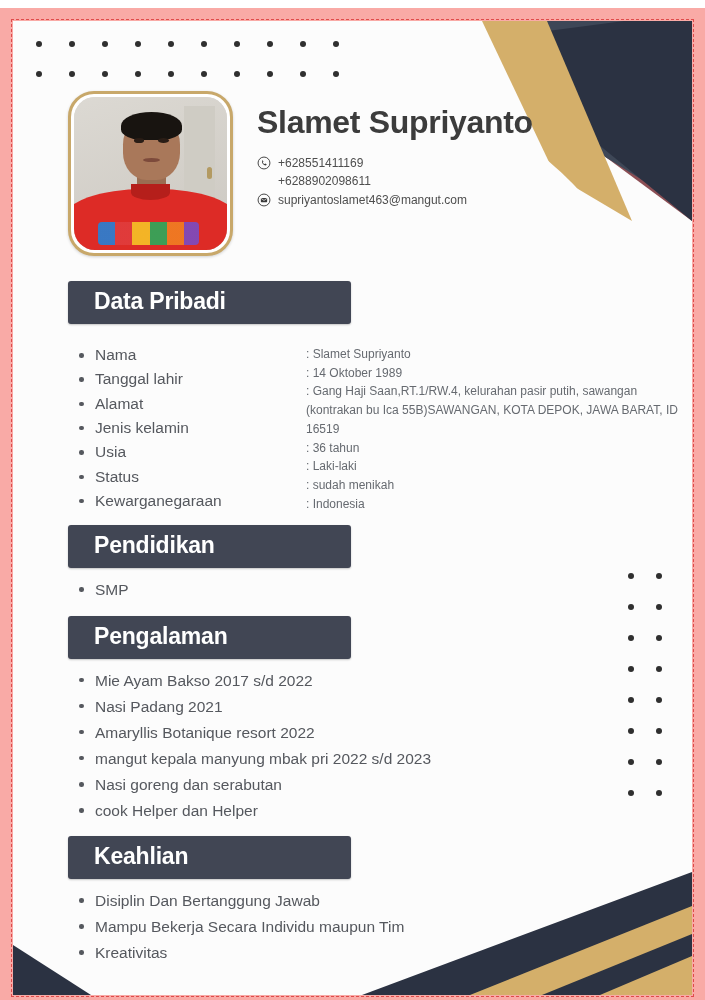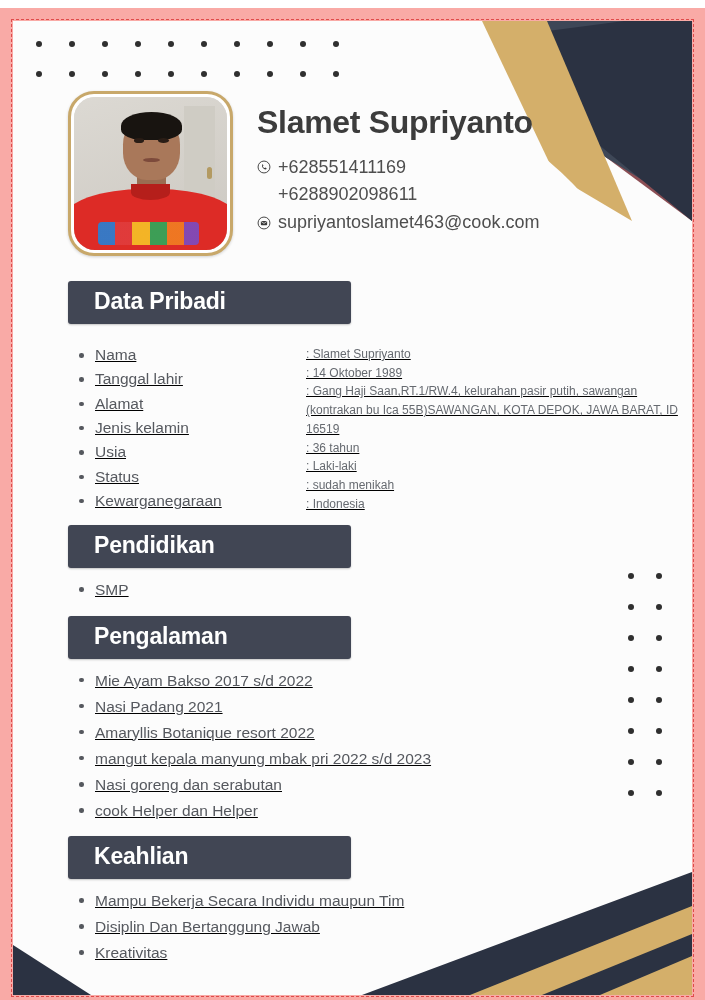--- a/index.html
+++ b/index.html
@@ -152,21 +152,21 @@
     font-size: 21px;
     color: #6a6a6a;
     margin-top: 4px;
     line-height: 1.2;
   }
 
   #contact-block { margin-top: 14px; }
   .contact-row {
     display: flex;
     align-items: center;
-    font-size: 18px;
+    font-size: 12px;
     color: #4e4e4e;
     line-height: 1.55;
   }
   .c-icon {
     width: 14px; height: 14px;
     flex: 0 0 14px;
     margin-right: 7px;
     color: #3a3a3a;
   }
   .c-icon.blank { visibility: hidden; }
@@ -188,21 +188,21 @@
     color: #ffffff;
     font-size: 23px;
     font-weight: bold;
     border-radius: 3px;
     padding: 7px 26px 9px 26px;
     min-width: 283px;
     letter-spacing: -0.2px;
     box-shadow: 0 1px 2px rgba(0,0,0,.22);
   }
 
-  .section-body { padding: 9px 0 12px 0; text-decoration: underline; }
+  .section-body { padding: 9px 0 12px 0; }
 
   
   #data-pribadi-grid {
     display: grid;
     grid-template-columns: 238px 1fr;
     padding-top: 10px;
   }
   #dp-labels { }
   .dp-label {
     position: relative;
@@ -357,21 +357,21 @@
           </div>
 
           <div class="contact-row">
             <span class="c-icon">
               <svg viewBox="0 0 24 24" fill="none" stroke="#3a3a3a" stroke-width="1.6">
                 <circle cx="12" cy="12" r="10.2"></circle>
                 <rect x="6.6" y="8.6" width="10.8" height="7.2" rx="1.1" fill="#3a3a3a" stroke="none"></rect>
                 <path d="M7 9.2l5 3.6 5-3.6" stroke="#fcfcfc" stroke-width="1.2" fill="none"></path>
               </svg>
             </span>
-            <span>supriyantoslamet463@cook.com</span>
+            <span>supriyantoslamet463@mangut.com</span>
           </div>
 
         </div>
       </div>
     </div>
 
     <div id="body-col">
 
       <div class="section">
         <div class="section-pill">Data Pribadi</div>
@@ -422,22 +422,22 @@
             <li class="bullet-item">Nasi goreng dan serabutan</li>
             <li class="bullet-item">cook Helper dan Helper</li>
           </ul>
         </div>
       </div>
 
       <div class="section">
         <div class="section-pill">Keahlian</div>
         <div class="section-body">
           <ul class="bullet-list">
+            <li class="bullet-item">Disiplin Dan Bertanggung Jawab</li>
             <li class="bullet-item">Mampu Bekerja Secara Individu maupun Tim</li>
-            <li class="bullet-item">Disiplin Dan Bertanggung Jawab</li>
             <li class="bullet-item">Kreativitas</li>
           </ul>
         </div>
       </div>
 
     </div>
 
   </div>
 
   <div id="frame-dashed"></div>

